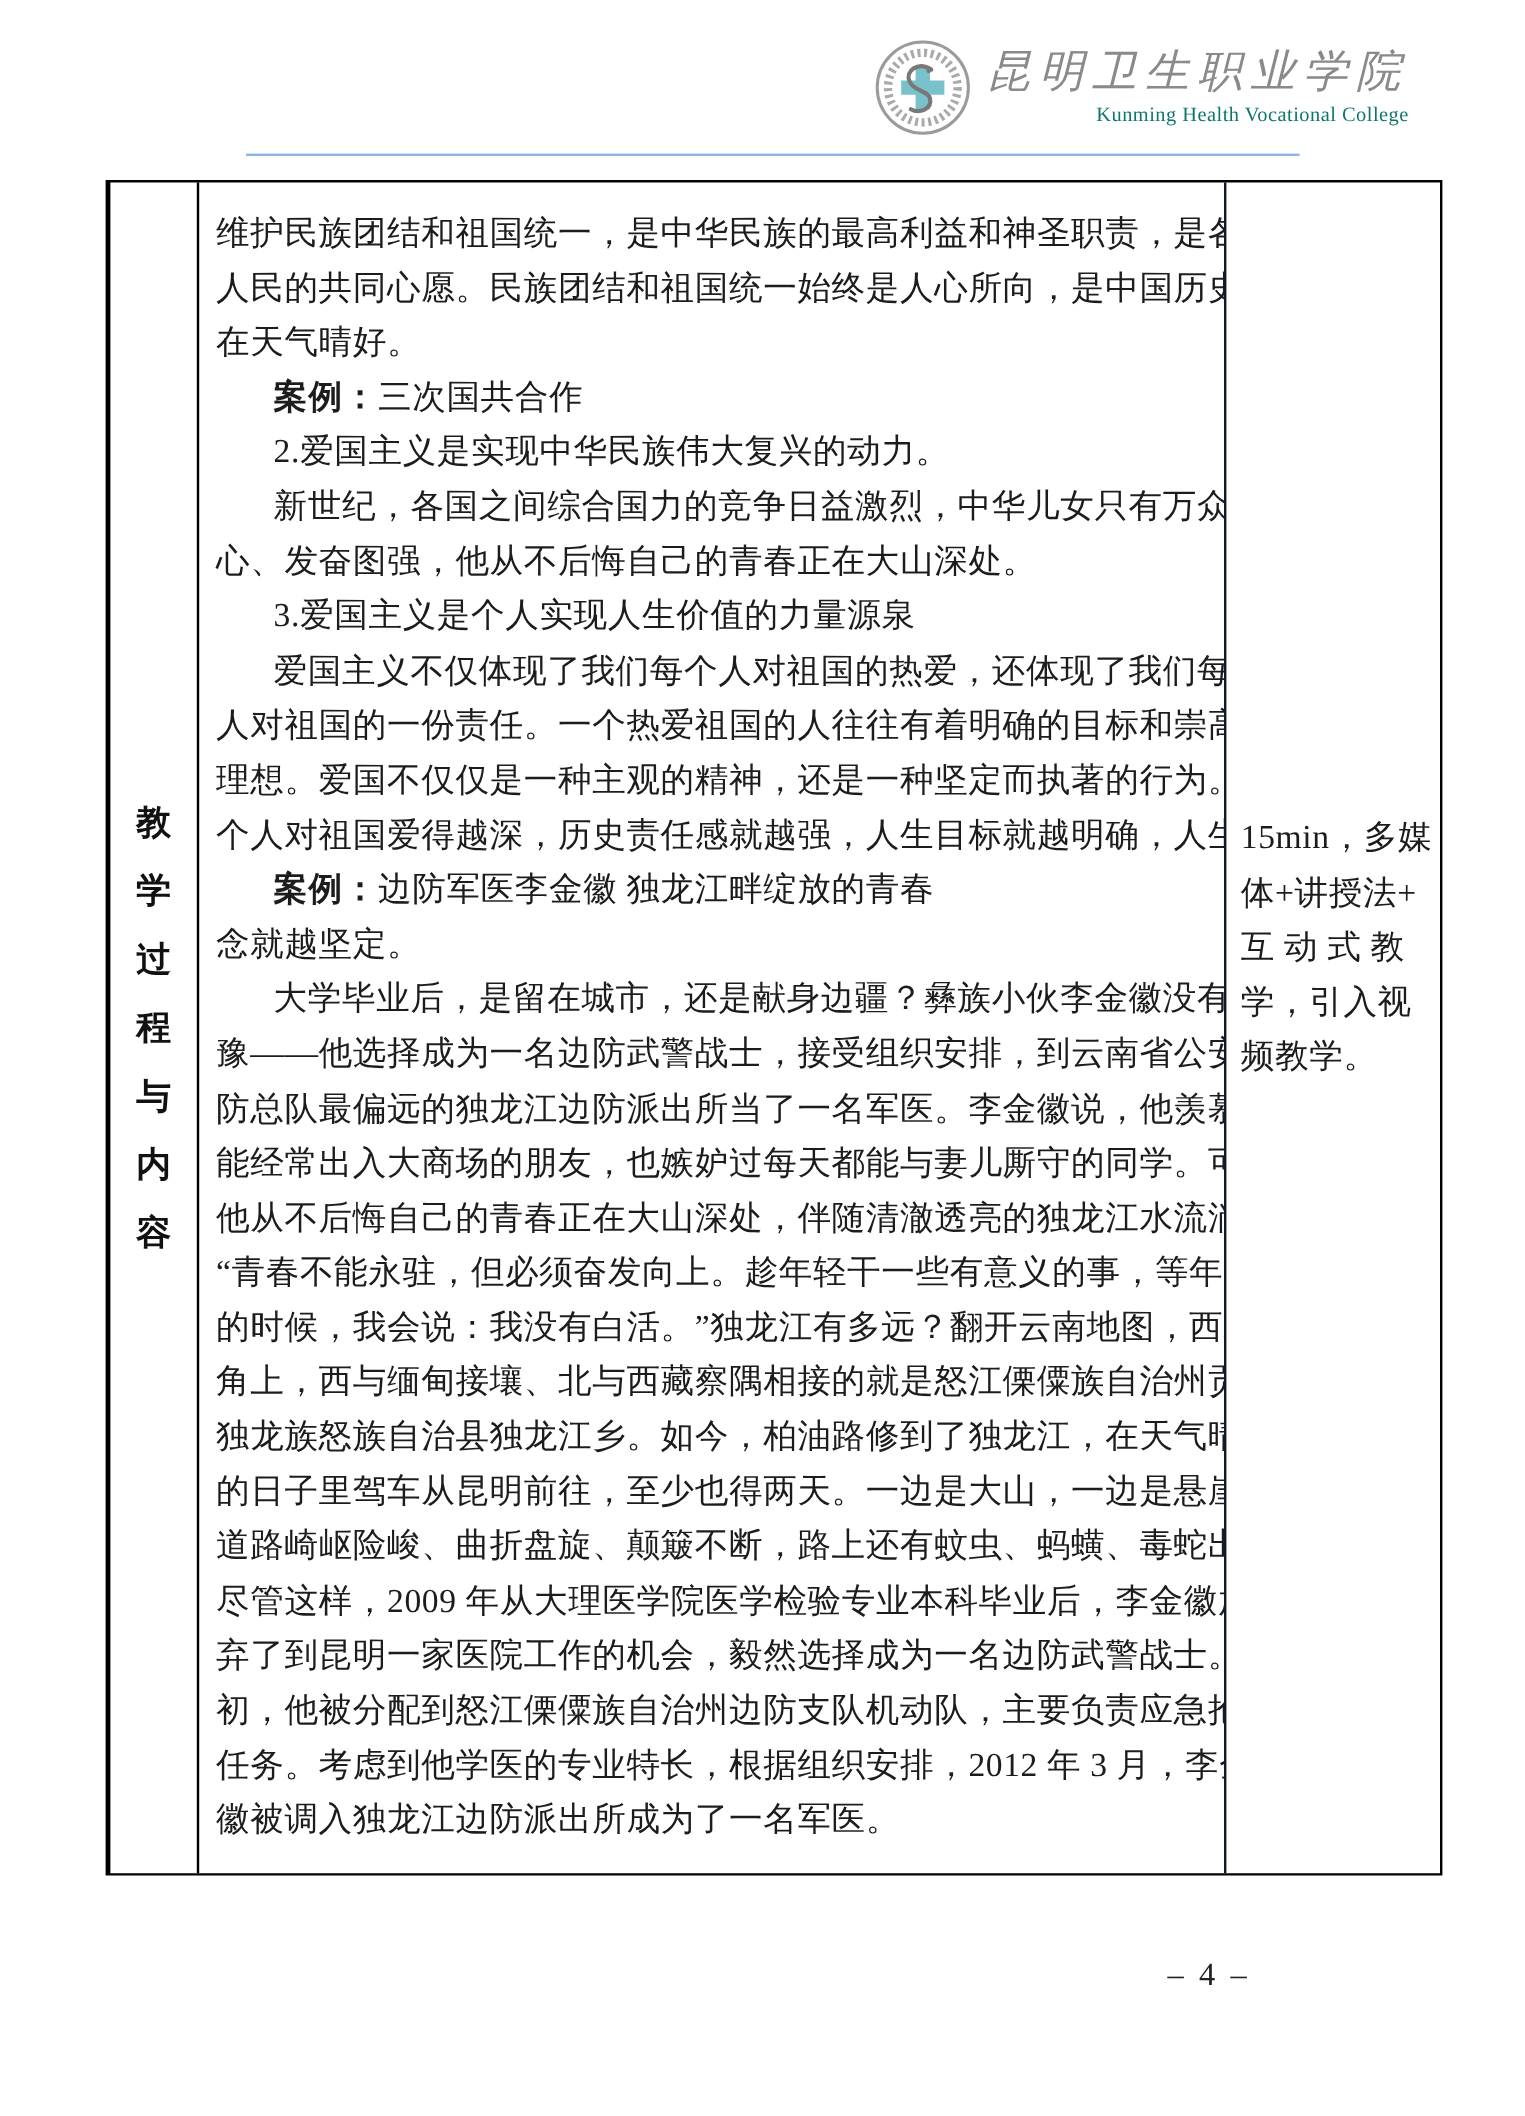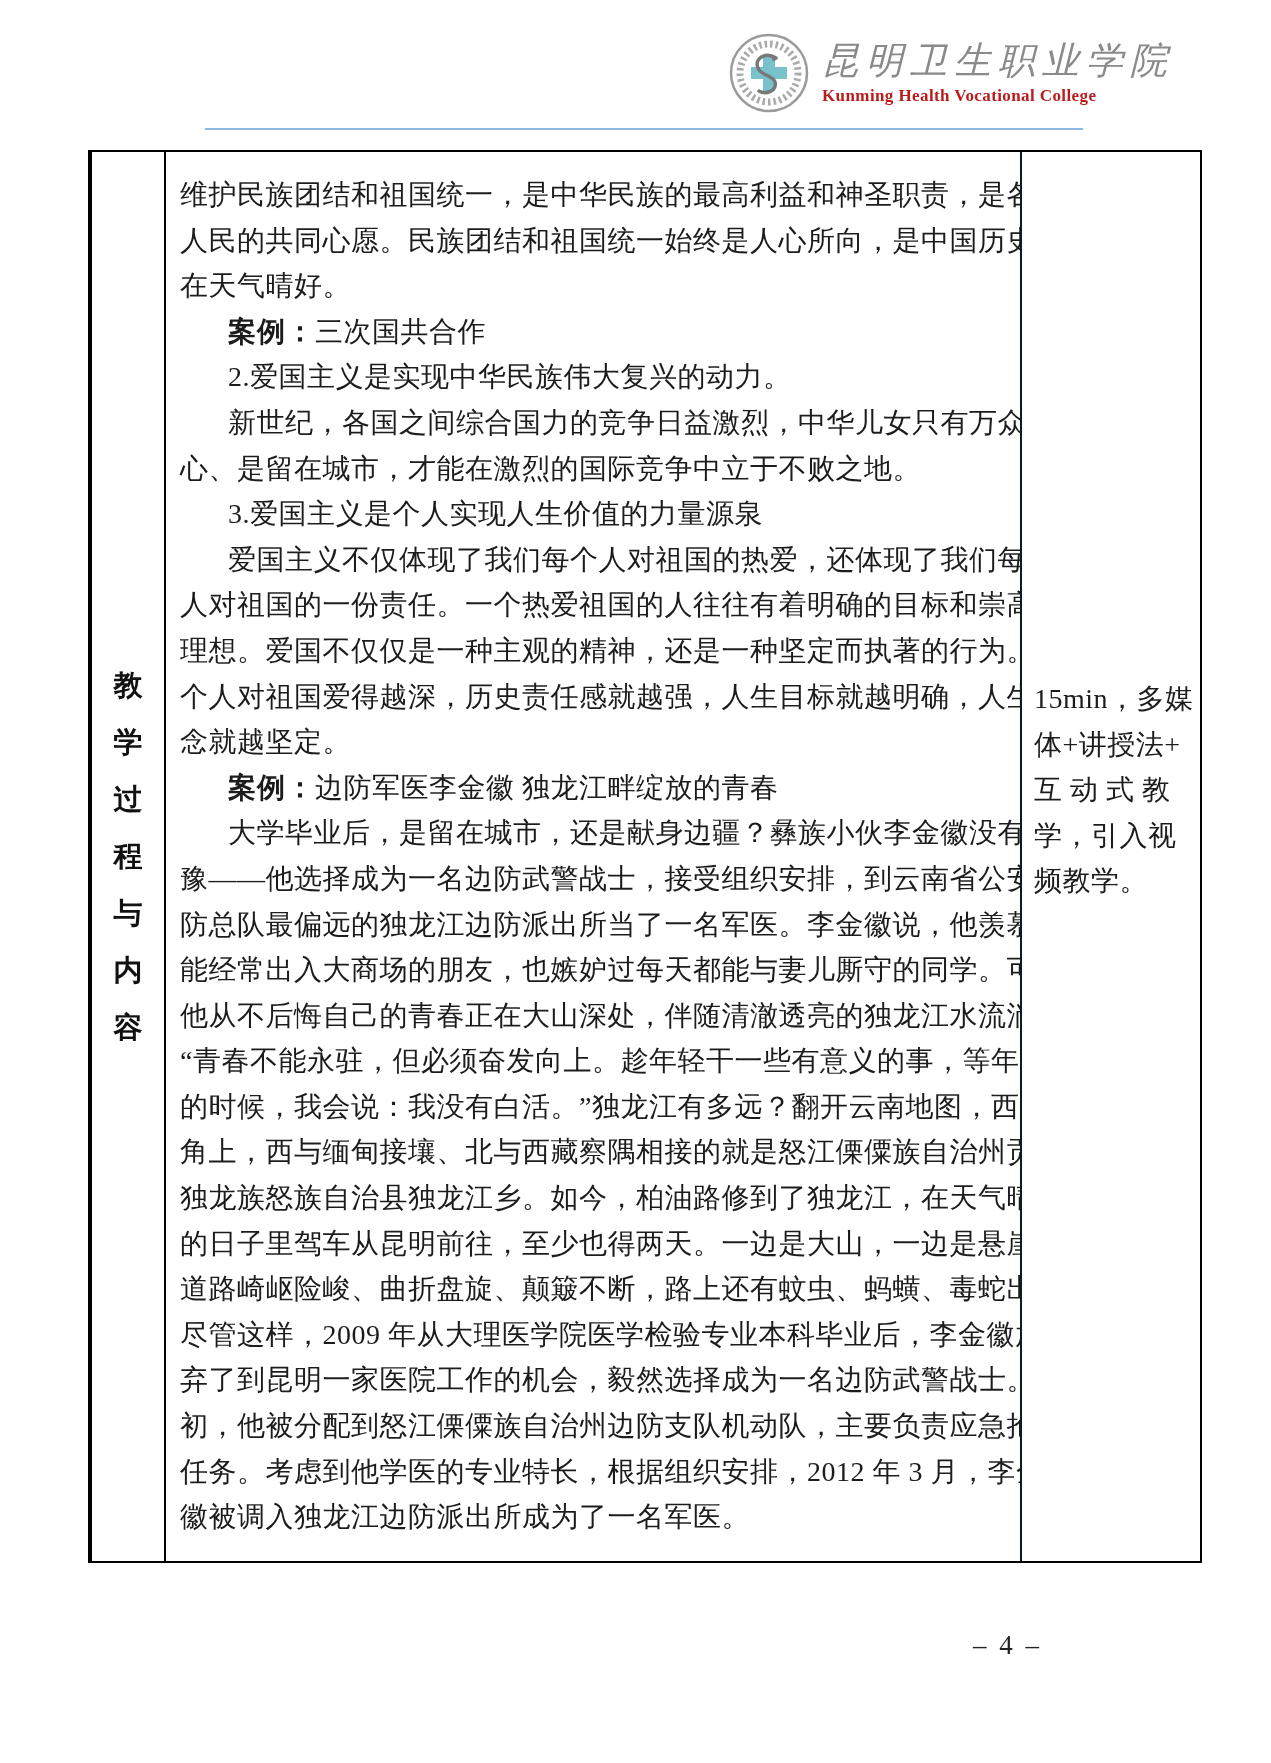--- a/index.html
+++ b/index.html
@@ -10,21 +10,21 @@
   }
   
   .logo-wrap{position:absolute;left:728px;top:32px;display:flex;align-items:center;gap:12px;}
   .seal{width:82px;height:82px;flex:0 0 auto;}
   .names{display:flex;flex-direction:column;line-height:1.15;}
   .zh-name{
     font-size:37px;font-weight:normal;font-style:italic;color:#8a8a8a;
     letter-spacing:7px;white-space:nowrap;
   }
   .en-name{
-    font-size:17px;font-weight:bold;color:#b91c1c;letter-spacing:0.4px;white-space:nowrap;margin-top:3px;
+    font-size:17px;font-weight:normal;color:#0f766e;letter-spacing:0.4px;white-space:nowrap;margin-top:3px;text-align:right;
   }
   .blue-rule{position:absolute;left:205px;top:128px;width:878px;height:2px;background:#8db6e2;}
   
   .sheet-table{
     position:absolute;left:88px;top:150px;width:1114px;height:1413px;
     border:2px solid #000;border-left-width:4px;display:flex;box-sizing:border-box;
   }
   .col-label{
     width:72px;flex:0 0 auto;border-right:2px solid #000;
     display:flex;flex-direction:column;align-items:center;justify-content:center;gap:17px;
@@ -76,28 +76,28 @@
       <div>内</div>
       <div>容</div>
     </div>
   <div class="col-main" id="content-lines">
       <div class="t-line">维护民族团结和祖国统一，是中华民族的最高利益和神圣职责，是各族</div>
       <div class="t-line">人民的共同心愿。民族团结和祖国统一始终是人心所向，是中国历史发</div>
       <div class="t-line">在天气晴好。</div>
       <div class="t-line indent"><b>案例：</b>三次国共合作</div>
       <div class="t-line indent">2.爱国主义是实现中华民族伟大复兴的动力。</div>
       <div class="t-line indent">新世纪，各国之间综合国力的竞争日益激烈，中华儿女只有万众一</div>
-      <div class="t-line">心、是留在城市，才能在激烈的国际竞争中立于不败之地。</div>
+      <div class="t-line">心、发奋图强，他从不后悔自己的青春正在大山深处。</div>
       <div class="t-line indent">3.爱国主义是个人实现人生价值的力量源泉</div>
       <div class="t-line indent">爱国主义不仅体现了我们每个人对祖国的热爱，还体现了我们每个</div>
       <div class="t-line">人对祖国的一份责任。一个热爱祖国的人往往有着明确的目标和崇高的</div>
       <div class="t-line">理想。爱国不仅仅是一种主观的精神，还是一种坚定而执著的行为。一</div>
       <div class="t-line">个人对祖国爱得越深，历史责任感就越强，人生目标就越明确，人生信</div>
+      <div class="t-line indent"><b>案例：</b>边防军医李金徽 独龙江畔绽放的青春</div>
       <div class="t-line">念就越坚定。</div>
-      <div class="t-line indent"><b>案例：</b>边防军医李金徽 独龙江畔绽放的青春</div>
       <div class="t-line indent">大学毕业后，是留在城市，还是献身边疆？彝族小伙李金徽没有犹</div>
       <div class="t-line">豫——他选择成为一名边防武警战士，接受组织安排，到云南省公安边</div>
       <div class="t-line">防总队最偏远的独龙江边防派出所当了一名军医。李金徽说，他羡慕过</div>
       <div class="t-line">能经常出入大商场的朋友，也嫉妒过每天都能与妻儿厮守的同学。可是，</div>
       <div class="t-line">他从不后悔自己的青春正在大山深处，伴随清澈透亮的独龙江水流淌。</div>
       <div class="t-line">“青春不能永驻，但必须奋发向上。趁年轻干一些有意义的事，等年老</div>
       <div class="t-line">的时候，我会说：我没有白活。”独龙江有多远？翻开云南地图，西北</div>
       <div class="t-line">角上，西与缅甸接壤、北与西藏察隅相接的就是怒江傈僳族自治州贡山</div>
       <div class="t-line">独龙族怒族自治县独龙江乡。如今，柏油路修到了独龙江，在天气晴好</div>
       <div class="t-line">的日子里驾车从昆明前往，至少也得两天。一边是大山，一边是悬崖，</div>

